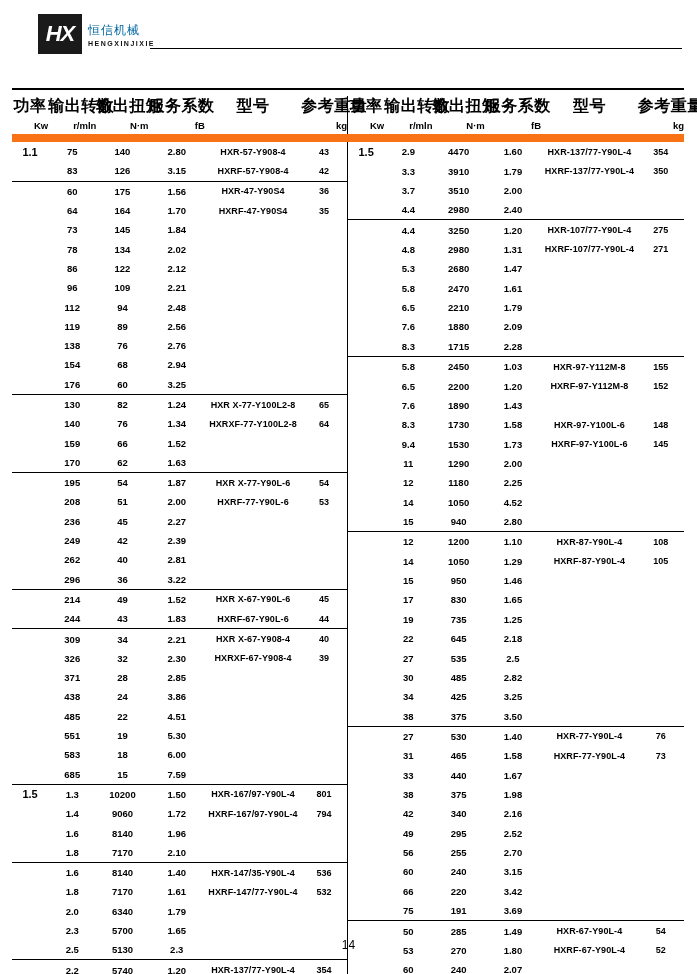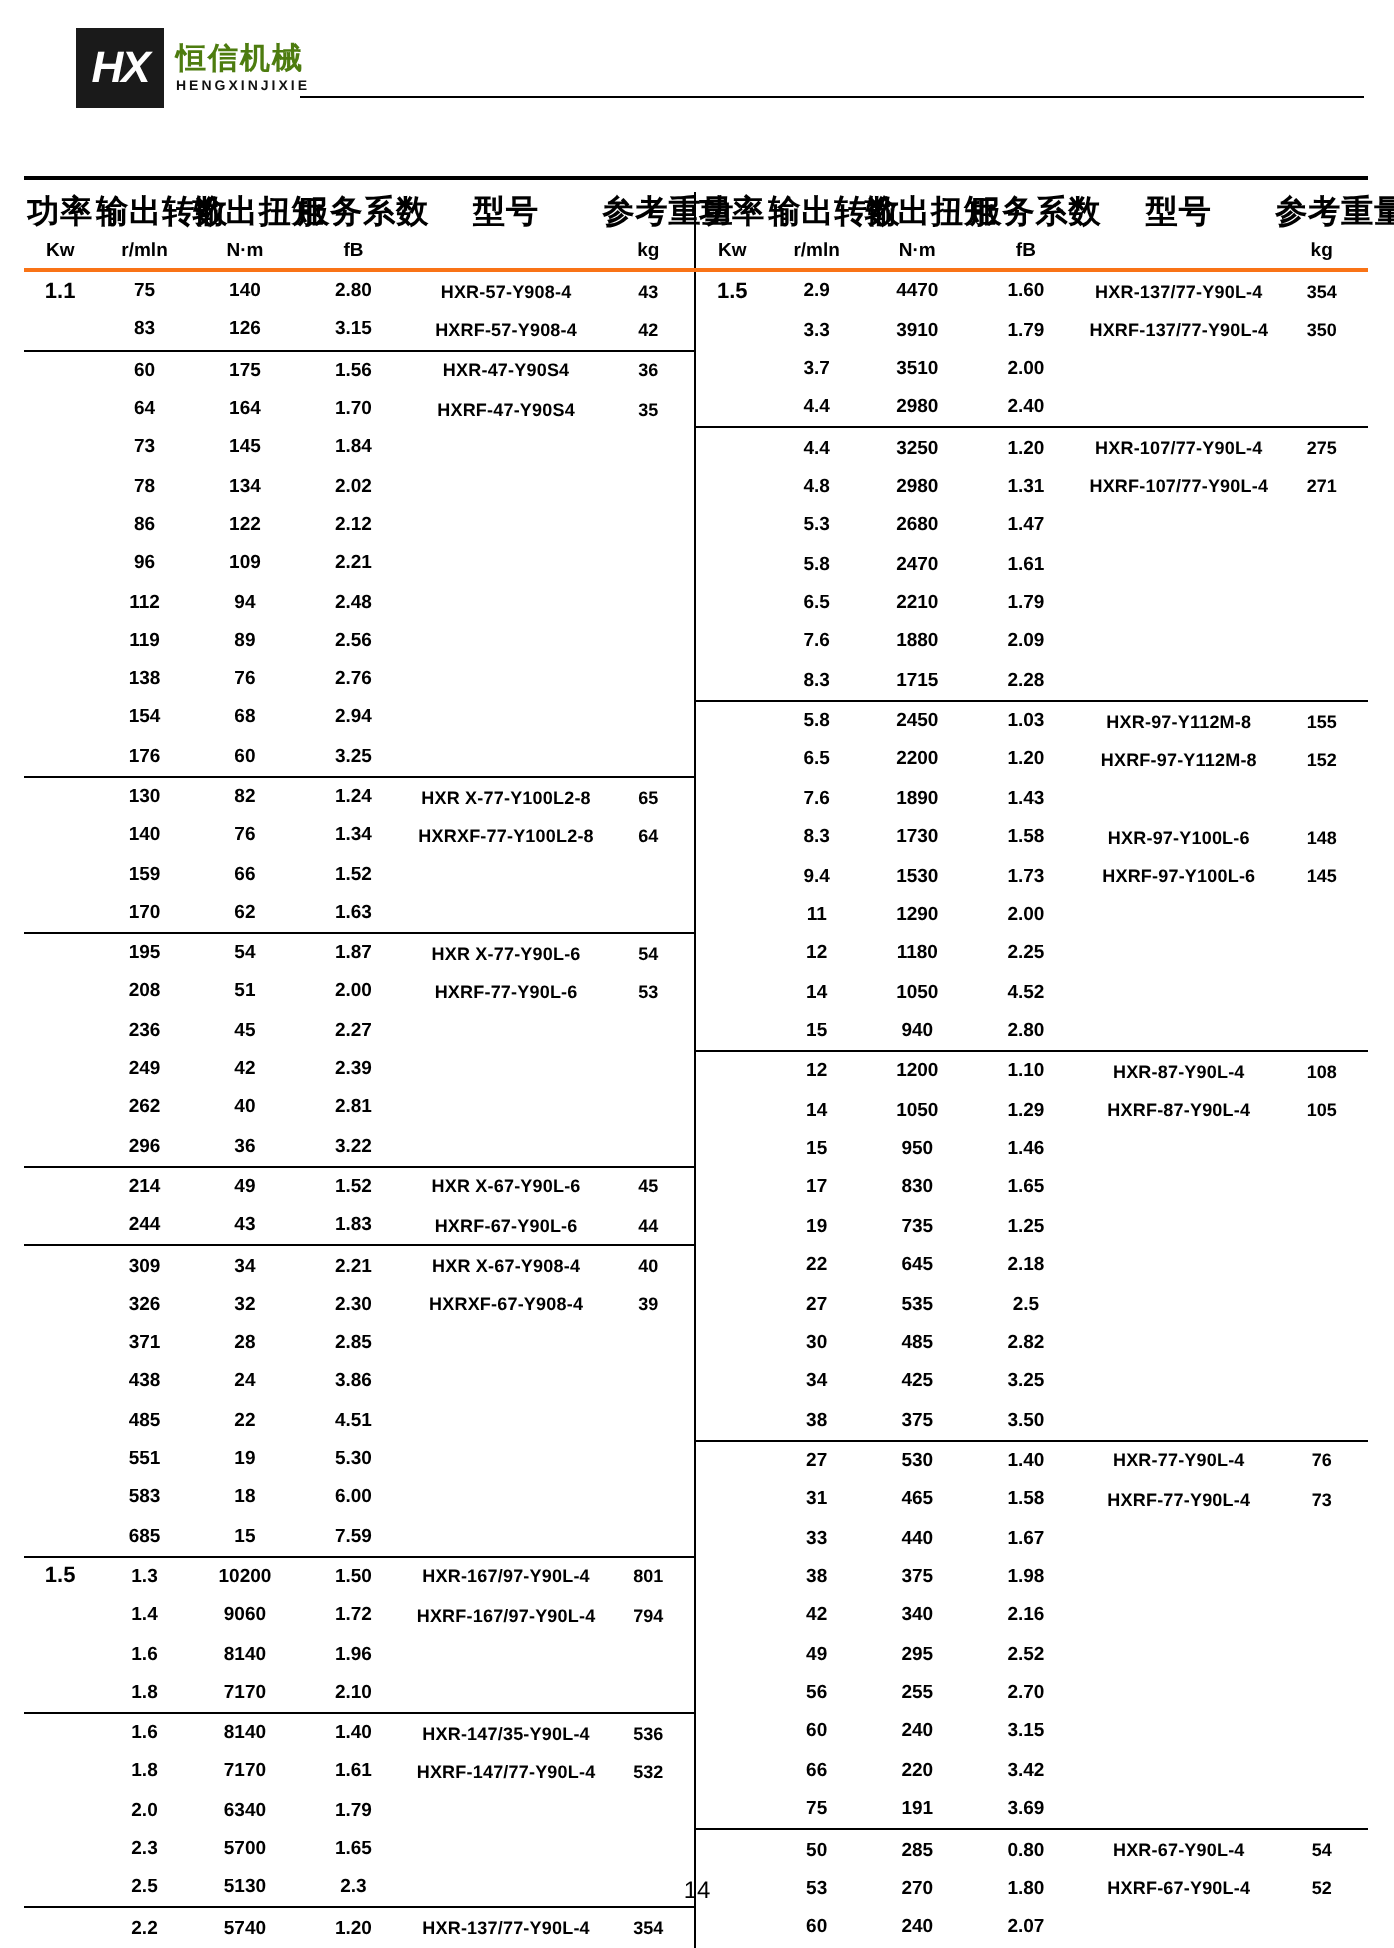--- a/index.html
+++ b/index.html
@@ -20,22 +20,22 @@
   }
   .logo-hx {
     width:44px; height:40px;
     background:#1a1a1a; color:#fff;
     font-weight:bold; font-size:22px; font-style:italic;
     display:flex; align-items:center; justify-content:center;
     letter-spacing:-1px;
   }
   .logo-text { margin-left:6px; }
   .logo-cn {
-    font-size:15px; font-weight:bold; letter-spacing:1px;
-    color:#4d7c0f; line-height:16px;
+    font-size:12px; font-weight:normal; letter-spacing:1px;
+    color:#0369a1; line-height:16px;
   }
   .logo-en {
     font-size:7px; font-weight:bold; letter-spacing:1.5px;
     color:#111; margin-top:2px;
   }
   .logo-rule {
     position:absolute; left:150px; top:48px; width:532px;
     border-top:1px solid #000;
   }
   .header-rule {
@@ -66,21 +66,21 @@
     padding:0; margin:0;
     text-align:center;
     vertical-align:middle;
     height:19.3px;
     font-weight:bold;
     white-space:nowrap;
   }
   .hdr-cn { font-size:16px; font-weight:bold; letter-spacing:0.5px; padding-top:3px; }
   .hdr-un { font-size:9.5px; font-weight:bold; padding-bottom:3px; }
   thead tr.cn td { height:17px; }
-  thead tr.un td { height:17px; border-bottom:2px solid #f97316; }
+  thead tr.un td { height:17px; border-bottom:8px solid #f97316;text-align:right; }
 
   td.num { font-size:9.5px; font-weight:bold; }
   td.pw  { font-size:11px; font-weight:bold; }
   td.model { font-size:9px; font-weight:bold; letter-spacing:0.1px; }
   td.kg { font-size:9px; font-weight:bold; }
 
   tr.grp td { border-top:1px solid #000; }
   tr.last td { border-bottom:2px solid #000; }
 
   
@@ -834,21 +834,21 @@
             <td class="num">75</td>
             <td class="num">191</td>
             <td class="num">3.69</td>
             <td class="model"></td>
             <td class="kg"></td>
           </tr>
           <tr class="grp">
             <td class="pw"></td>
             <td class="num">50</td>
             <td class="num">285</td>
-            <td class="num">0.80</td>
+            <td class="num">1.49</td>
             <td class="model">HXR-67-Y90L-4</td>
             <td class="kg">54</td>
           </tr>
           <tr class="">
             <td class="pw"></td>
             <td class="num">53</td>
             <td class="num">270</td>
             <td class="num">1.80</td>
             <td class="model">HXRF-67-Y90L-4</td>
             <td class="kg">52</td>

